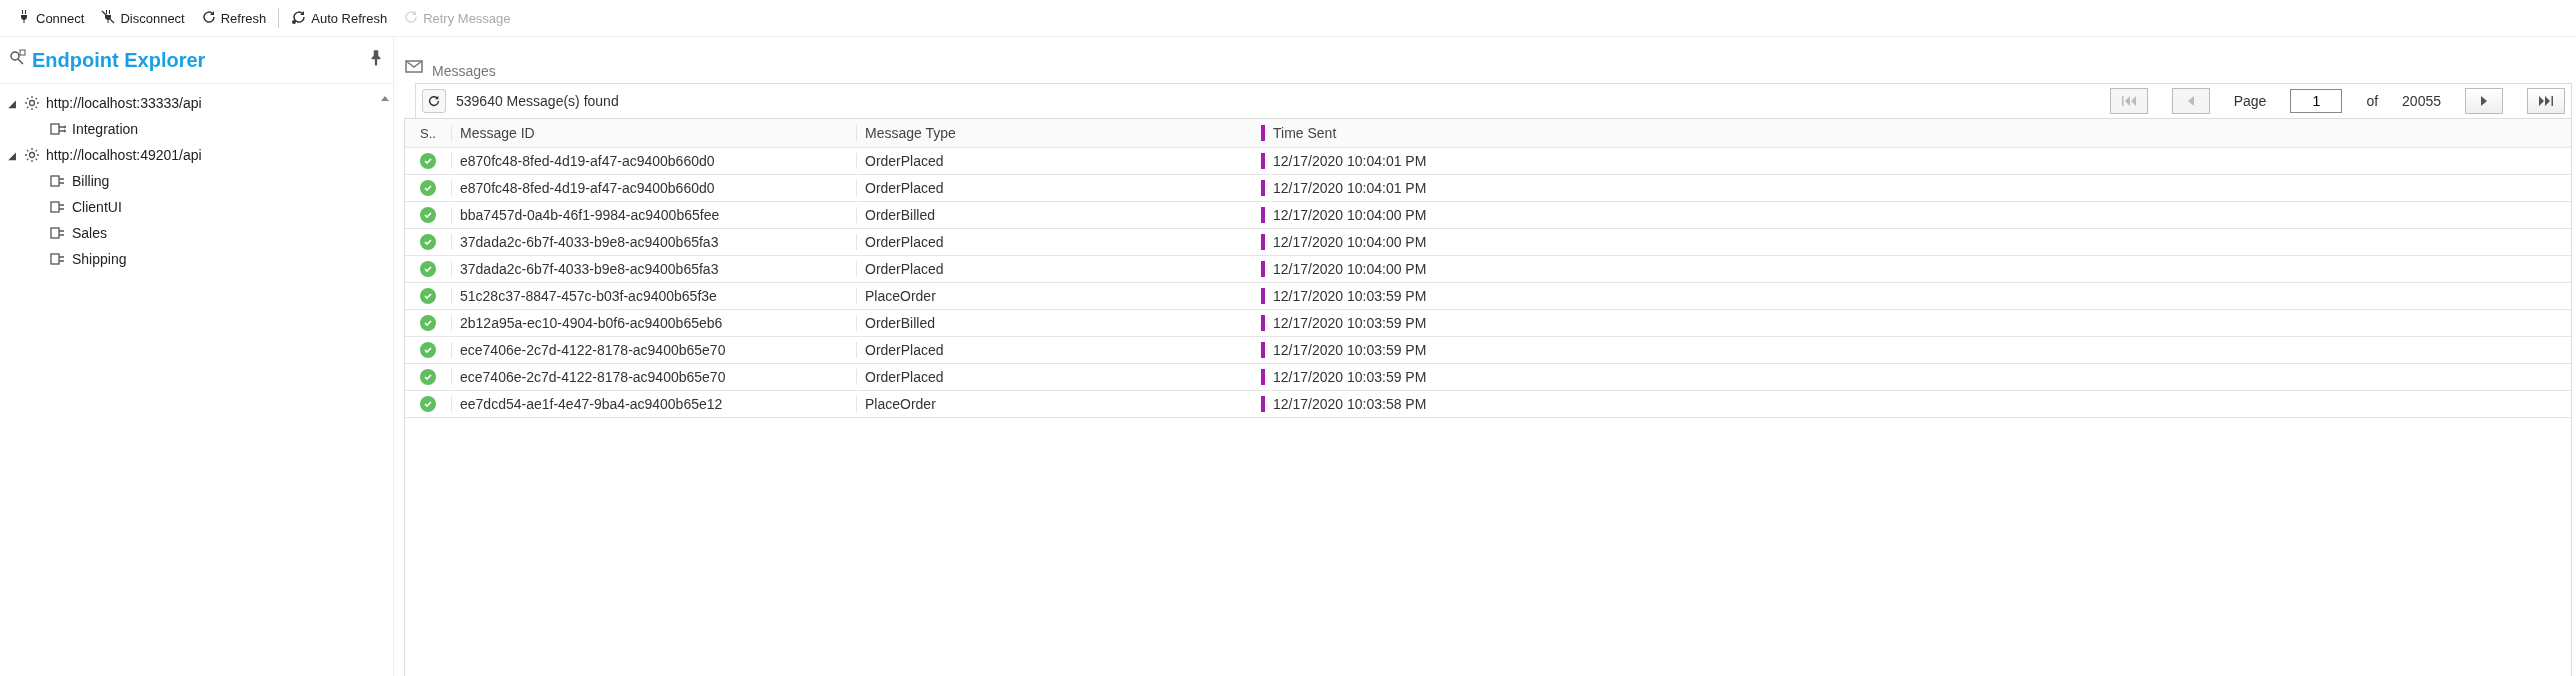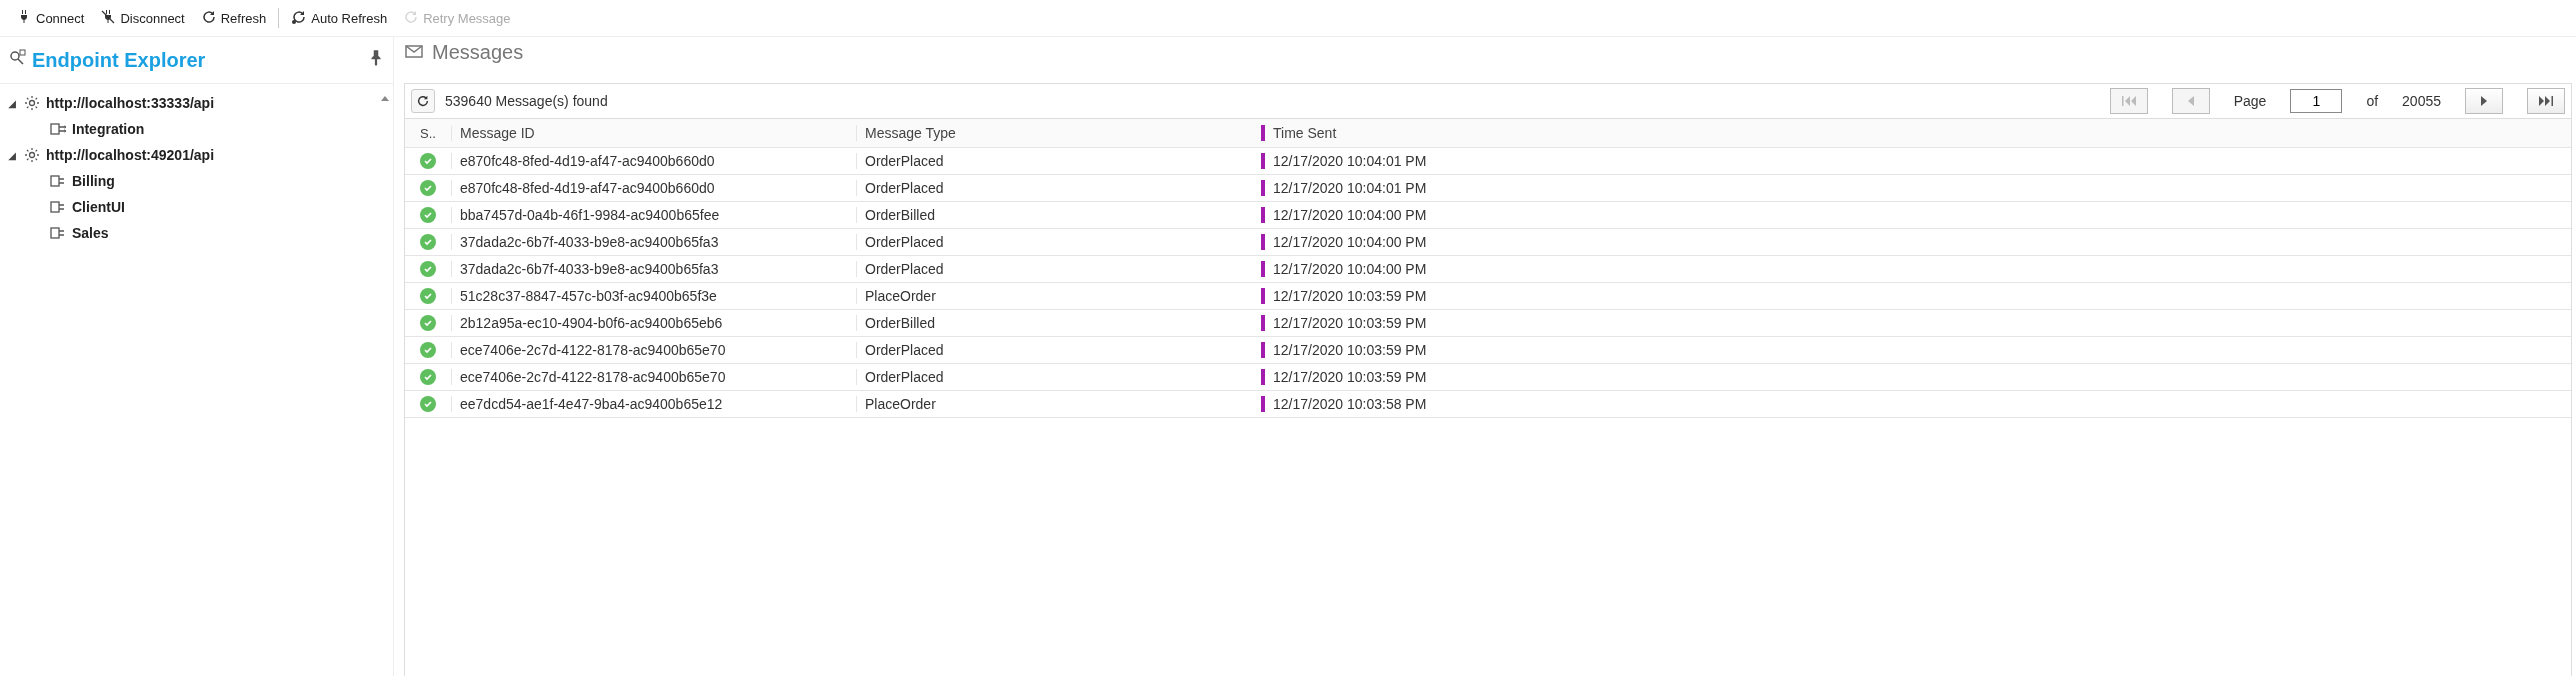--- a/index.html
+++ b/index.html
@@ -80,56 +80,57 @@
   .tree-node {
     display: flex;
     align-items: center;
     gap: 6px;
     padding: 2px 6px 2px 6px;
     height: 22px;
   }
   .tree-twisty { width: 12px; text-align: center; color: #444; font-size: 10px; }
   .tree-icon { width: 16px; height: 16px; display: inline-flex; align-items: center; justify-content: center; }
   .tree-icon svg { width: 16px; height: 16px; }
-  .tree-label { white-space: nowrap; font-weight: bold; }
+  .tree-label { white-space: nowrap; }
   .tree-children { padding-left: 32px; }
   .tree-children .tree-node { padding-left: 0; }
   .tree-scrollbar-hint {
     position: absolute;
     right: 2px;
     top: 56px;
     color: #888;
   }
 
   .right-pane {
     flex: 1;
     display: flex;
     flex-direction: column;
     padding-left: 10px;
   }
   .messages-header {
     display: flex;
-    align-items: flex-start;
+    align-items: flex-end;
     gap: 8px;
-    font-size: 20px;
+    font-size: 14px;
     color: #777;
     height: 38px;
     padding: 4px 0;
   }
   .messages-header svg { width: 20px; height: 20px; }
 
   .messages-toolbar {
     display: flex;
     align-items: center;
     border: 1px solid #ddd;
     border-bottom: none;
     height: 34px;
     padding: 0 6px;
     gap: 10px;
     margin-right: 4px;
+    margin-left: 11px;
   }
   .messages-toolbar .refresh-btn {
     width: 22px; height: 22px;
     border: 1px solid #ccc;
     border-radius: 3px;
     display: flex; align-items: center; justify-content: center;
     cursor: pointer;
     background: #f7f7f7;
   }
   .messages-toolbar .found {
@@ -327,20 +328,30 @@
         <div class="tree-node">
           <span class="tree-twisty"></span>
           <span class="tree-icon">
               <svg viewBox="0 0 16 16">
                 <rect x="1" y="3" width="8" height="10" fill="none" stroke="#555" stroke-width="1.3"></rect>
                 <path stroke="#555" stroke-width="1.3" d="M9 6h5M9 10h5" fill="none"></path>
               </svg>
             </span>
           <span class="tree-label">Sales</span>
         </div>
+        <div class="tree-node">
+          <span class="tree-twisty"></span>
+          <span class="tree-icon">
+              <svg viewBox="0 0 16 16">
+                <rect x="1" y="3" width="8" height="10" fill="none" stroke="#555" stroke-width="1.3"></rect>
+                <path stroke="#555" stroke-width="1.3" d="M9 6h5M9 10h5" fill="none"></path>
+              </svg>
+            </span>
+          <span class="tree-label">Shipping</span>
+        </div>
       </div>
     </div>
     <span class="tree-scrollbar-hint">
       <svg width="12" height="12" viewBox="0 0 12 12">
           <path fill="#888" d="M6 3l4 5H2z"></path>
         </svg>
     </span>
   </div>
 
   <div class="right-pane">

